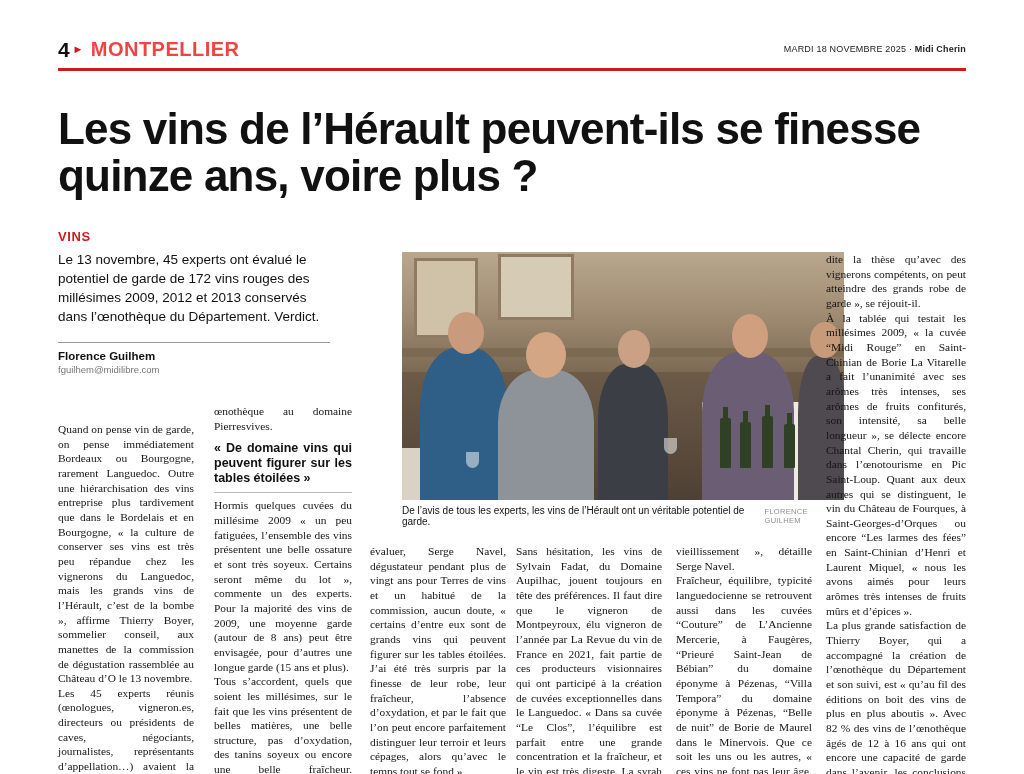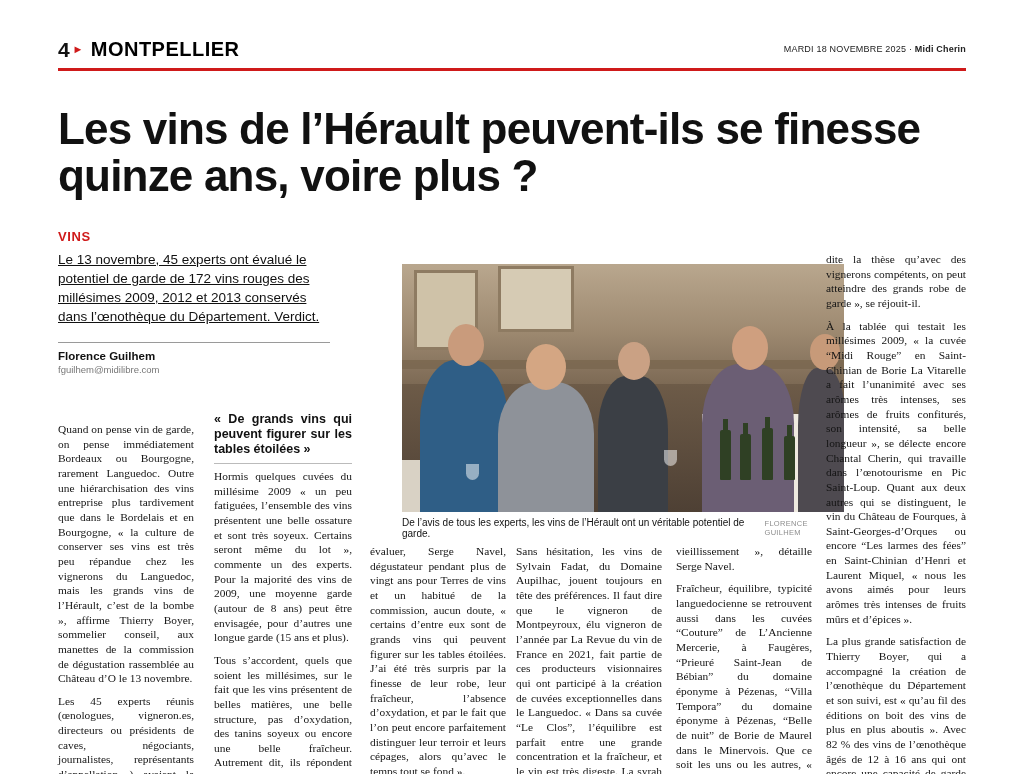--- a/index.html
+++ b/index.html
@@ -42,21 +42,21 @@
     font-size: 12px;
     color: #cf1a1a;
     margin: 0 10px 0 5px;
     font-weight: bold;
   }
   .section-name {
     font-family: "Liberation Sans", sans-serif;
     font-weight: bold;
     font-size: 20px;
     letter-spacing: 0.5px;
-    color: #000000;
+    color: #ef4444;
   }
   .masthead-right {
     margin-left: auto;
     font-family: "Liberation Sans", sans-serif;
     font-size: 9px;
     color: #222;
     letter-spacing: 0.2px;
   }
   .masthead-right .pub {
     font-weight: bold;
@@ -88,21 +88,20 @@
     letter-spacing: 0.6px;
     margin-top: 26px;
   }
   .standfirst {
     font-family: "Liberation Sans", sans-serif;
     font-size: 13.5px;
     line-height: 1.42;
     color: #111;
     width: 272px;
     margin-top: 6px;
-    text-decoration: underline;
   }
 
   
   .byline {
     margin-top: 16px;
     width: 272px;
     border-top: 1px solid #9a9a9a;
     padding-top: 7px;
   }
   .byline-name {
@@ -124,21 +123,21 @@
     font-size: 11.4px;
     line-height: 1.285;
     text-align: justify;
     color: #141414;
   }
   .col p {
     margin: 0 0 0 0;
     text-indent: 0;
   }
   .col p + p {
-    margin-top: 8px;
+    margin-top: 0px;
   }
 
   .subhead {
     font-family: "Liberation Sans", sans-serif;
     font-weight: bold;
     font-size: 12.5px;
     line-height: 1.2;
     color: #111;
     margin-bottom: 6px;
   }
@@ -152,21 +151,21 @@
   #col2 { left: 214px; top: 404px; width: 138px; }
   #col3 { left: 370px; top: 544px; width: 136px; }
   #col4 { left: 516px; top: 544px; width: 146px; }
   #col5 { left: 676px; top: 544px; width: 136px; }
   #col6 { left: 826px; top: 252px; width: 140px; }
 
   
   .photo-wrap {
     position: absolute;
     left: 370px;
-    top: 264px;
+    top: 252px;
     width: 442px;
     height: 180px;
     padding-left: 32px;
   }
   .photo {
     width: 442px;
     height: 248px;
     overflow: hidden;
     position: relative;
     background: #6a5646;
@@ -278,21 +277,22 @@
       <span class="credit">FLORENCE GUILHEM</span>
     </div>
   </div>
 
   <div class="col" id="col1">
     <p>Quand on pense vin de garde, on pense immédiatement Bordeaux ou Bourgogne, rarement Languedoc. Outre une hiérarchisation des vins entreprise plus tardivement que dans le Bordelais et en Bourgogne, « la culture de conserver ses vins est très peu répandue chez les vignerons du Languedoc, mais les grands vins de l’Hérault, c’est de la bombe », affirme Thierry Boyer, sommelier conseil, aux manettes de la commission de dégustation rassemblée au Château d’O le 13 novembre.</p>
     <p>Les 45 experts réunis (œnologues, vigneron.es, directeurs ou présidents de caves, négociants, journalistes, représentants d’appellation…) avaient la lourde tâche d’évaluer à l’aveugle 172 vins rouges de l’Hérault de trois millésimes (2009, 2012 et 2013) acquis par le Département et conservés dans son</p>
   </div>
 
   <div class="col" id="col2">
-    <div class="subhead" style="margin-top:8px;">« De grands vins qui peuvent figurer sur les tables étoilées »</div>
+    <p>œnothèque au domaine Pierresvives.</p>
+    <div class="subhead" style="margin-top:8px;">« De domaine vins qui peuvent figurer sur les tables étoilées »</div>
     <div class="subhead-rule"></div>
     <p>Hormis quelques cuvées du millésime 2009 « un peu fatiguées, l’ensemble des vins présentent une belle ossature et sont très soyeux. Certains seront même du lot », commente un des experts. Pour la majorité des vins de 2009, une moyenne garde (autour de 8 ans) peut être envisagée, pour d’autres une longue garde (15 ans et plus).</p>
     <p>Tous s’accordent, quels que soient les millésimes, sur le fait que les vins présentent de belles matières, une belle structure, pas d’oxydation, des tanins soyeux ou encore une belle fraîcheur. Autrement dit, ils répondent aux trois piliers de garde des vins de garde, soit l’acidité (fraîcheur), les tanins (structure) et l’alcool (ce qui conserve l’ensemble).</p>
 
   </div>
 
   <div class="col" id="col3">
     <p>évaluer, Serge Navel, dégustateur pendant plus de vingt ans pour Terres de vins et un habitué de la commission, aucun doute, « certains d’entre eux sont de grands vins qui peuvent figurer sur les tables étoilées. J’ai été très surpris par la finesse de leur robe, leur fraîcheur, l’absence d’oxydation, et par le fait que l’on peut encore parfaitement distinguer leur terroir et leurs cépages, alors qu’avec le temps tout se fond ».</p>
 
   </div>

